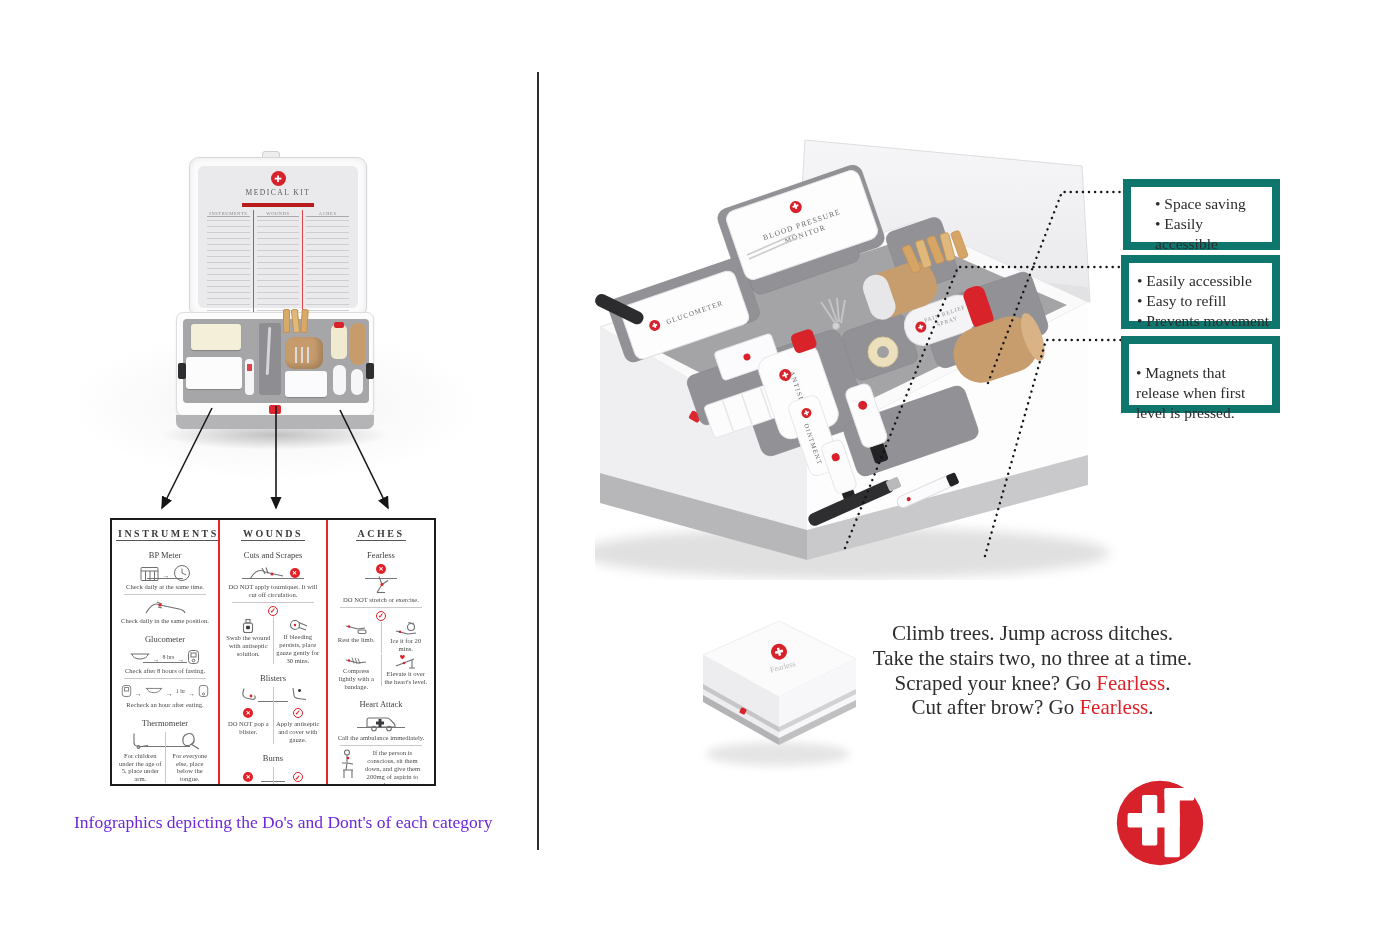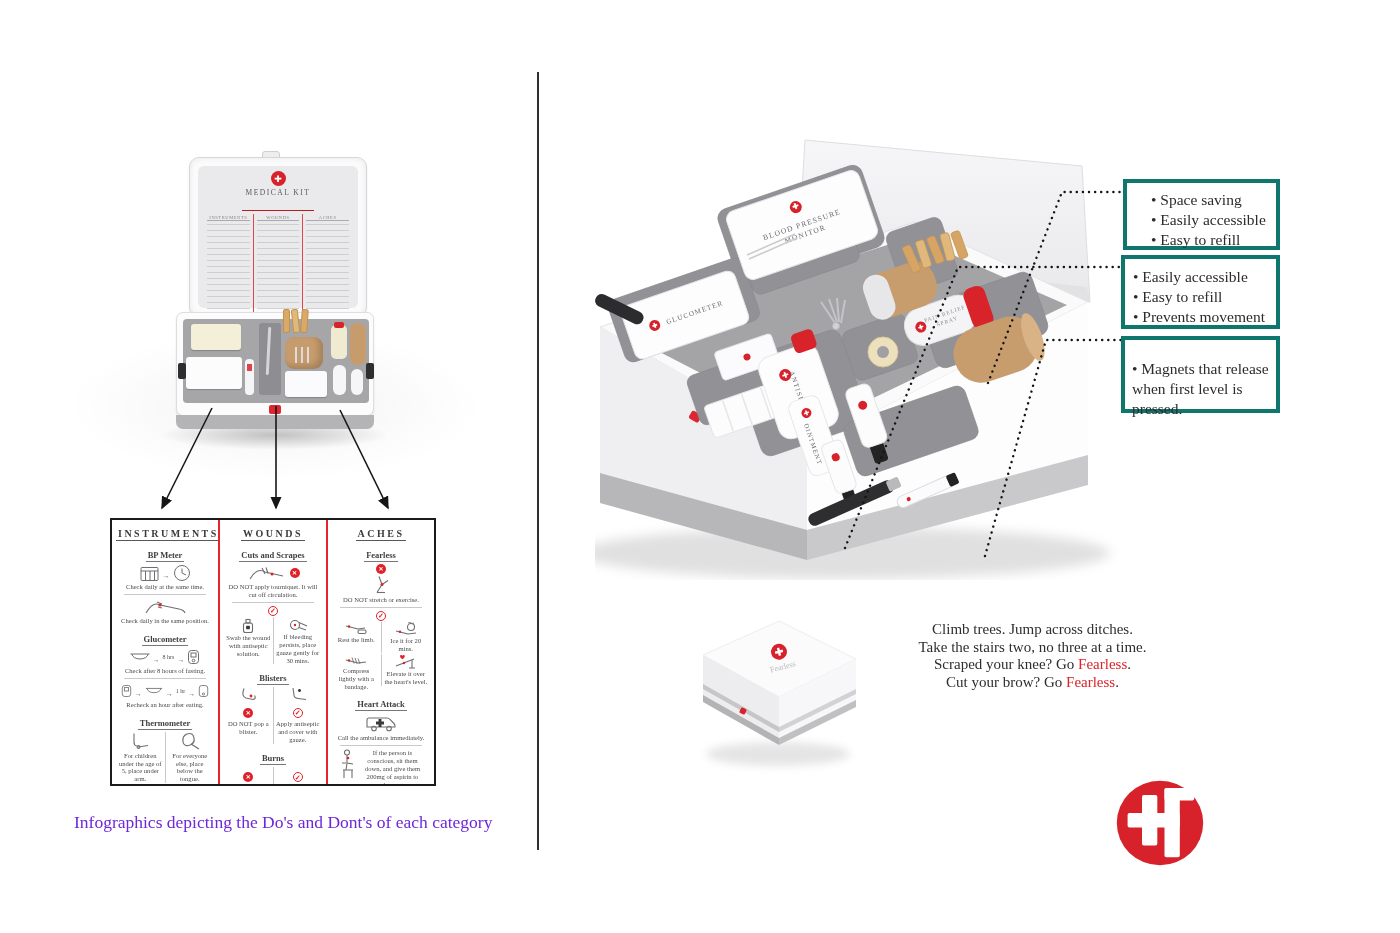--- a/index.html
+++ b/index.html
@@ -26,21 +26,21 @@
              box-shadow:inset 0 0 6px rgba(0,0,0,.08), 0 1px 2px rgba(0,0,0,.08); }
   .kit-clasp { position:absolute; left:262px; top:151px; width:18px; height:10px;
                background:#eeeeef; border:1px solid #cfcfd2; border-radius:3px; }
   .lid-panel { position:absolute; left:8px; top:8px; right:8px; bottom:8px;
                background:#eaeaec; border-radius:6px; padding:5px 6px 4px; }
   .mini-logo { display:block; margin:0 auto; width:15px; height:15px; background:#d7222b;
                border-radius:50%; position:relative; }
   .mini-logo::before { content:"\271A"; position:absolute; left:0; right:0; top:0.5px;
                        text-align:center; color:#fff; font-size:9px; line-height:14px; }
   .lid-kit-title { display:block; margin:2px auto 3px; text-align:center; font-size:7.5px;
-                   letter-spacing:1.5px; color:#5a5a5e; border-bottom:1px solid #b91c1c; width:72px; padding-bottom:13px; }
+                   letter-spacing:1.5px; color:#5a5a5e; border-bottom:4px solid #b91c1c; width:72px; padding-bottom:6px; }
   .lid-cols { display:flex; height:104px; }
   .lid-col { flex:1; padding:1px 3px; }
   .lid-col + .lid-col { border-left:1px solid #e0474d; }
   .lid-col-head { font-size:4.5px; letter-spacing:.6px; text-align:center; color:#85858a;
                   border-bottom:.5px solid #aaaaae; margin-bottom:3px; }
   .lid-col-lines { height:92px;
         background:repeating-linear-gradient(to bottom, #c7c7cb 0 1px, transparent 1px 6px); opacity:.8; }
 
   .kit-base { position:absolute; left:176px; top:312px; width:198px; height:104px;
               background:#fcfcfd; border:1px solid #dedee1; border-radius:7px;
@@ -78,21 +78,21 @@
 
   
   .infographic { position:absolute; left:110px; top:518px; width:326px; height:268px;
                  border:2px solid #1b1b1d; background:#fff; display:flex; }
   .ig-col { flex:1; padding:3px 4px 2px; overflow:hidden; }
   .ig-col + .ig-col { border-left:2px solid #e8242b; }
   .ig-head { text-align:center; margin-bottom:2px; }
   .ig-head span { font-size:10px; font-weight:bold; letter-spacing:2.5px; color:#3a3a3c;
                   border-bottom:1px solid #56565a; padding:0 2px 1px; }
   .ig-title { text-align:center; margin:3px 0 2px; }
-  .ig-title span { font-size:8.5px; font-weight:bold; color:#3f3f42; border-bottom:1px solid #77777b; padding:0 2px 1px; }
+  .ig-title span { font-size:8.5px; font-weight:normal; color:#3f3f42; border-bottom:1px solid #77777b; padding:0 2px 18px; }
   .ig-cap { font-size:6.6px; line-height:1.2; text-align:center; color:#4b4b4f; }
   .ig-row { display:flex; align-items:center; justify-content:center; gap:3px; margin:1px 0; }
   .ig-sep { border-top:1px solid #c9c9cc; margin:3px 8px; }
   .ig-split { display:flex; align-items:flex-start; margin:1px 0; }
   .ig-split > div { flex:1; padding:0 2px; text-align:center; }
   .ig-split > div + div { border-left:1px solid #c9c9cc; }
   .tiny-label { font-size:6px; color:#55555a; }
   .arrow-icon::before { content:"\2192"; font-size:7px; color:#55555a; }
   .badge-x { display:inline-block; width:10px; height:10px; background:#e02128; border-radius:50%;
              position:relative; vertical-align:middle; }
@@ -102,33 +102,33 @@
                  position:relative; vertical-align:middle; background:#fff; }
   .badge-check::before { content:"\2713"; position:absolute; left:0; right:0; top:-0.5px; text-align:center;
                          color:#e02128; font-size:7px; line-height:10px; font-weight:bold; }
   .ig-icon svg { display:block; margin:0 auto; }
   .ig-icon { line-height:0; }
 
   .caption-line { position:absolute; left:74px; top:812px; font-size:17.5px; color:#6d28d9; }
 
   
   .render-svg { position:absolute; left:595px; top:105px; }
-  .callout { position:absolute; background:#fff; border:4px solid #0f766e; font-size:15.5px;
+  .callout { position:absolute; background:#fff; border:8px solid #0f766e; font-size:15.5px;
              line-height:1.3; color:#2c2c2e; }
   .callout ul { list-style:none; }
   .callout li::before { content:"\2022\00a0"; }
   .co-1 { left:1123px; top:179px; width:157px; height:71px; padding:7px 4px 4px 24px; }
   .co-1 li { padding-left:0; }
   .co-2 { left:1121px; top:255px; width:159px; height:74px; padding:8px 2px 4px 8px; }
   .co-3 { left:1121px; top:336px; width:159px; height:77px; padding:19px 4px 4px 7px; }
 
   .closedbox-svg { position:absolute; left:685px; top:612px; }
 
   .tagline { position:absolute; left:860px; top:621px; width:345px; text-align:center;
-             font-size:15px; line-height:1.18; color:#2e2e30; }
+             font-size:21px; line-height:1.18; color:#2e2e30; }
   .tagline .accent { color:#e02128; }
 
   .brand-title { position:absolute; left:683px; top:788px; font-size:47px; letter-spacing:.5px; color:#28282a; }
   .brand-logo { position:absolute; left:1114px; top:778px; }
 </style>
 </head>
 <body>
 
 <div class="page">
 
@@ -705,21 +705,21 @@
       <circle cx="96" cy="40" r="8" fill="#d7222b"></circle>
       <path d="M92,40 h8 M96,36 v8" stroke="#fff" stroke-width="2.4"></path>
       <text x="96" y="58" text-anchor="middle" font-size="8" fill="#b9b9bd" font-family="Liberation Serif, serif">Fearless</text>
     </g>
   </svg>
 
   <div class="tagline">
     <div>Climb trees. Jump across ditches.</div>
     <div>Take the stairs two, no three at a time.</div>
     <div><span>Scraped your knee? Go </span><span class="accent">Fearless</span><span>.</span></div>
-    <div><span>Cut your brow? Go </span><span class="accent">Fearless</span><span>.</span></div>
+    <div><span>Cut after brow? Go </span><span class="accent">Fearless</span><span>.</span></div>
   </div>
 
   <svg class="brand-logo" width="92" height="90" viewBox="0 0 100 100">
     <ellipse cx="50" cy="50" rx="48" ry="47" fill="#d7222b"></ellipse>
     <g fill="#ffffff">
       <rect x="14" y="39" width="58" height="16" rx="2"></rect>
       <rect x="30" y="19" width="17" height="56" rx="2"></rect>
       <rect x="55" y="11" width="17" height="77" rx="2"></rect>
       <rect x="55" y="11" width="33" height="14" rx="2"></rect>
     </g>

